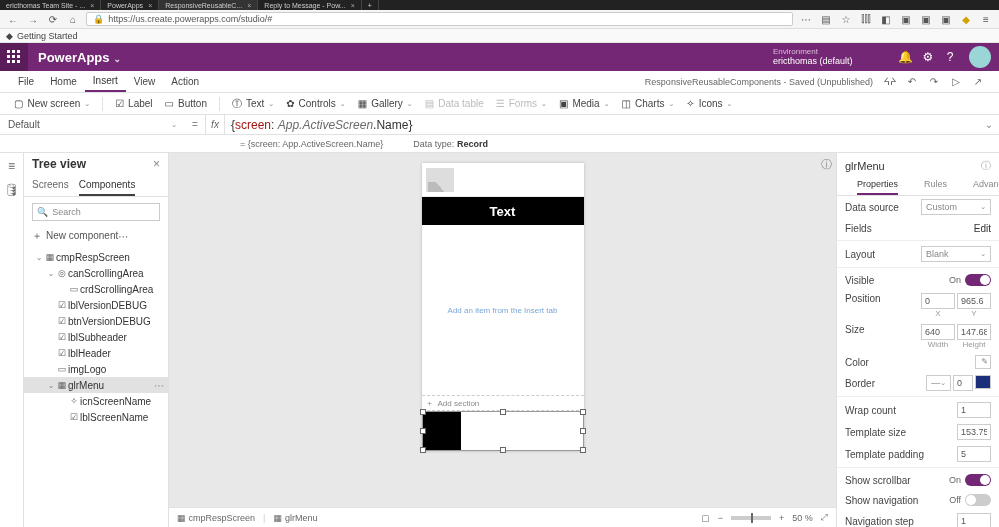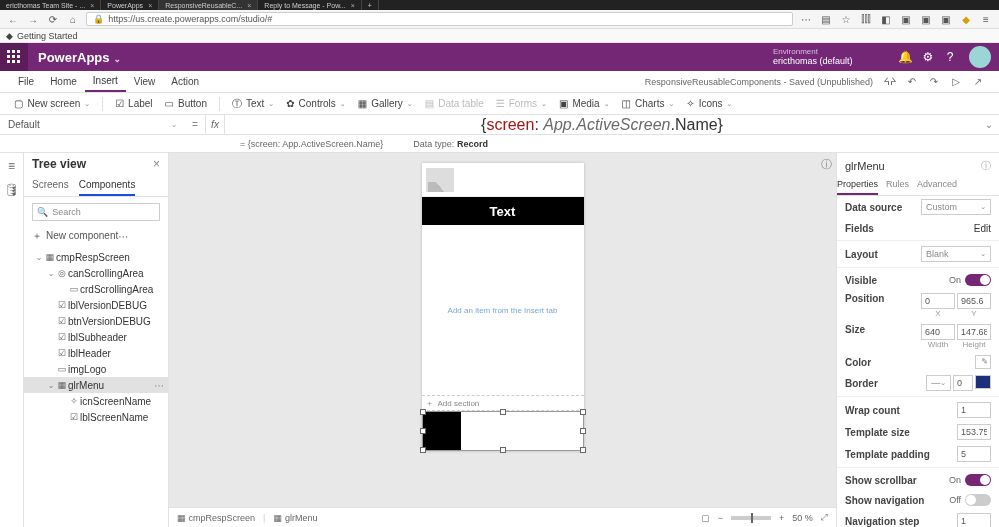--- a/index.html
+++ b/index.html
@@ -42,39 +42,39 @@
 .rib-sep { width: 1px; height: 14px; background: #e1e1e1; margin: 0 4px; }
 .rib-btn { display: flex; align-items: center; gap: 4px; padding: 0 4px; color: #444; }
 .rib-btn.disabled { color: #bbb; }
 .rib-caret { font-size: 7px; color: #888; }
 
 
 .formula-bar { height: 20px; border-bottom: 1px solid #e1e1e1; display: flex; align-items: center; font-size: 10px; }
 .fb-prop { width: 185px; padding: 0 8px; color: #555; display: flex; align-items: center; justify-content: space-between; gap: 43px; }
 .fb-eq { width: 20px; text-align: center; color: #888; }
 .fb-fx { width: 20px; font-style: italic; color: #666; border-left: 1px solid #e1e1e1; border-right: 1px solid #e1e1e1; text-align: center; height: 100%; display: flex; align-items: center; justify-content: center; }
-.fb-formula { flex: 1; padding: 0 6px; font-family: Consolas, monospace; font-size: 16px; text-align: center; }
+.fb-formula { flex: 1; padding: 0 6px; font-family: Consolas, monospace; font-size: 12px; }
 .fb-formula .brace { color: #333; }
 .fb-formula .key { color: #a31515; }
 .fb-formula .obj { color: #6a6a6a; font-style: italic; }
 .info-bar { height: 18px; border-bottom: 1px solid #e1e1e1; display: flex; align-items: center; font-size: 9px; color: #666; padding-left: 240px; gap: 30px; }
 .info-bar b { color: #333; font-weight: 600; }
 
 
 .main { display: flex; height: calc(527px - 10px - 19px - 14px - 28px - 22px - 22px - 20px - 18px); }
 .leftrail { width: 24px; border-right: 1px solid #e1e1e1; display: flex; flex-direction: column; align-items: center; padding-top: 6px; gap: 10px; }
 .leftrail .ic { font-size: 12px; color: #666; }
 
 .tree-panel { width: 145px; border-right: 1px solid #e1e1e1; display: flex; flex-direction: column; }
 .tree-head { display: flex; align-items: center; justify-content: space-between; padding: 4px 8px; }
 .tree-head h3 { font-size: 12px; font-weight: 600; }
 .tree-close { font-size: 12px; color: #888; }
 .tree-tabs { display: flex; border-bottom: 1px solid #e1e1e1; padding: 0 8px; gap: 10px; font-size: 10px; }
 .tree-tab { padding: 4px 0; color: #666; }
-.tree-tab.active { border-bottom: 2px solid #1d4ed8; color: #333; }
+.tree-tab.active { border-bottom: 2px solid #404040; color: #333; }
 .tree-search { margin: 6px 8px; border: 1px solid #ccc; height: 18px; display: flex; align-items: center; padding: 0 4px; font-size: 9px; color: #888; gap: 4px; }
 .tree-newcomp { margin: 2px 8px 6px; font-size: 10px; color: #555; display: flex; align-items: center; justify-content: flex-start; }
 .tree-newcomp .plus { margin-right: 4px; }
 .tree-list { flex: 1; overflow: auto; font-size: 10px; }
 .tree-node { display: flex; align-items: center; height: 16px; padding-right: 4px; }
 .tree-node.selected { background: #e1e1e1; }
 .tree-node .chev { width: 10px; text-align: center; font-size: 8px; color: #888; }
 .tree-node .ic { width: 12px; text-align: center; font-size: 9px; color: #666; }
 .tree-node .lbl { flex: 1; white-space: nowrap; overflow: hidden; }
 .tree-node .more { color: #888; }
@@ -102,26 +102,26 @@
 .sh-ml { left: -3px; top: 50%; margin-top: -3px; } .sh-mr { right: -3px; top: 50%; margin-top: -3px; }
 
 .canvas-footer { height: 20px; background: #fff; border-top: 1px solid #e1e1e1; display: flex; align-items: center; padding: 0 8px; font-size: 9px; color: #666; gap: 8px; }
 .canvas-footer .crumb { display: flex; align-items: center; gap: 3px; }
 .canvas-footer .spacer { flex: 1; }
 
 
 .props { width: 163px; border-left: 1px solid #e1e1e1; display: flex; flex-direction: column; font-size: 10px; }
 .props-head { padding: 6px 8px 2px; display: flex; justify-content: space-between; align-items: center; }
 .props-head h3 { font-size: 11px; font-weight: 400; }
-.props-tabs { display: flex; gap: 8px; padding: 0 0; border-bottom: 1px solid #e1e1e1; }
+.props-tabs { display: flex; gap: 26px; padding: 0 20px; border-bottom: 1px solid #e1e1e1; }
 .props-tab { padding: 4px 0; font-size: 9px; color: #888; }
 .props-tab.active { color: #333; border-bottom: 2px solid #742774; }
 .props-body { flex: 1; overflow: auto; }
 .prop-row { display: flex; align-items: center; justify-content: space-between; padding: 3px 8px; min-height: 20px; }
-.prop-label { color: #444; font-weight: bold; }
+.prop-label { color: #444; }
 .prop-dd { border: 1px solid #ccc; height: 16px; min-width: 70px; padding: 0 4px; display: flex; align-items: center; justify-content: space-between; font-size: 9px; color: #888; }
 .prop-input { border: 1px solid #ccc; height: 16px; width: 34px; padding: 0 3px; font-size: 9px; color: #555; }
 .prop-link { color: #333; }
 .dual { display: flex; gap: 2px; }
 .dual-lbl { font-size: 8px; color: #999; text-align: center; }
 .toggle { width: 26px; height: 12px; border-radius: 6px; position: relative; }
 .toggle.on { background: #742774; }
 .toggle.off { background: #ccc; }
 .toggle .knob { position: absolute; width: 10px; height: 10px; background: #fff; border-radius: 50%; top: 1px; }
 .toggle.on .knob { right: 1px; }

